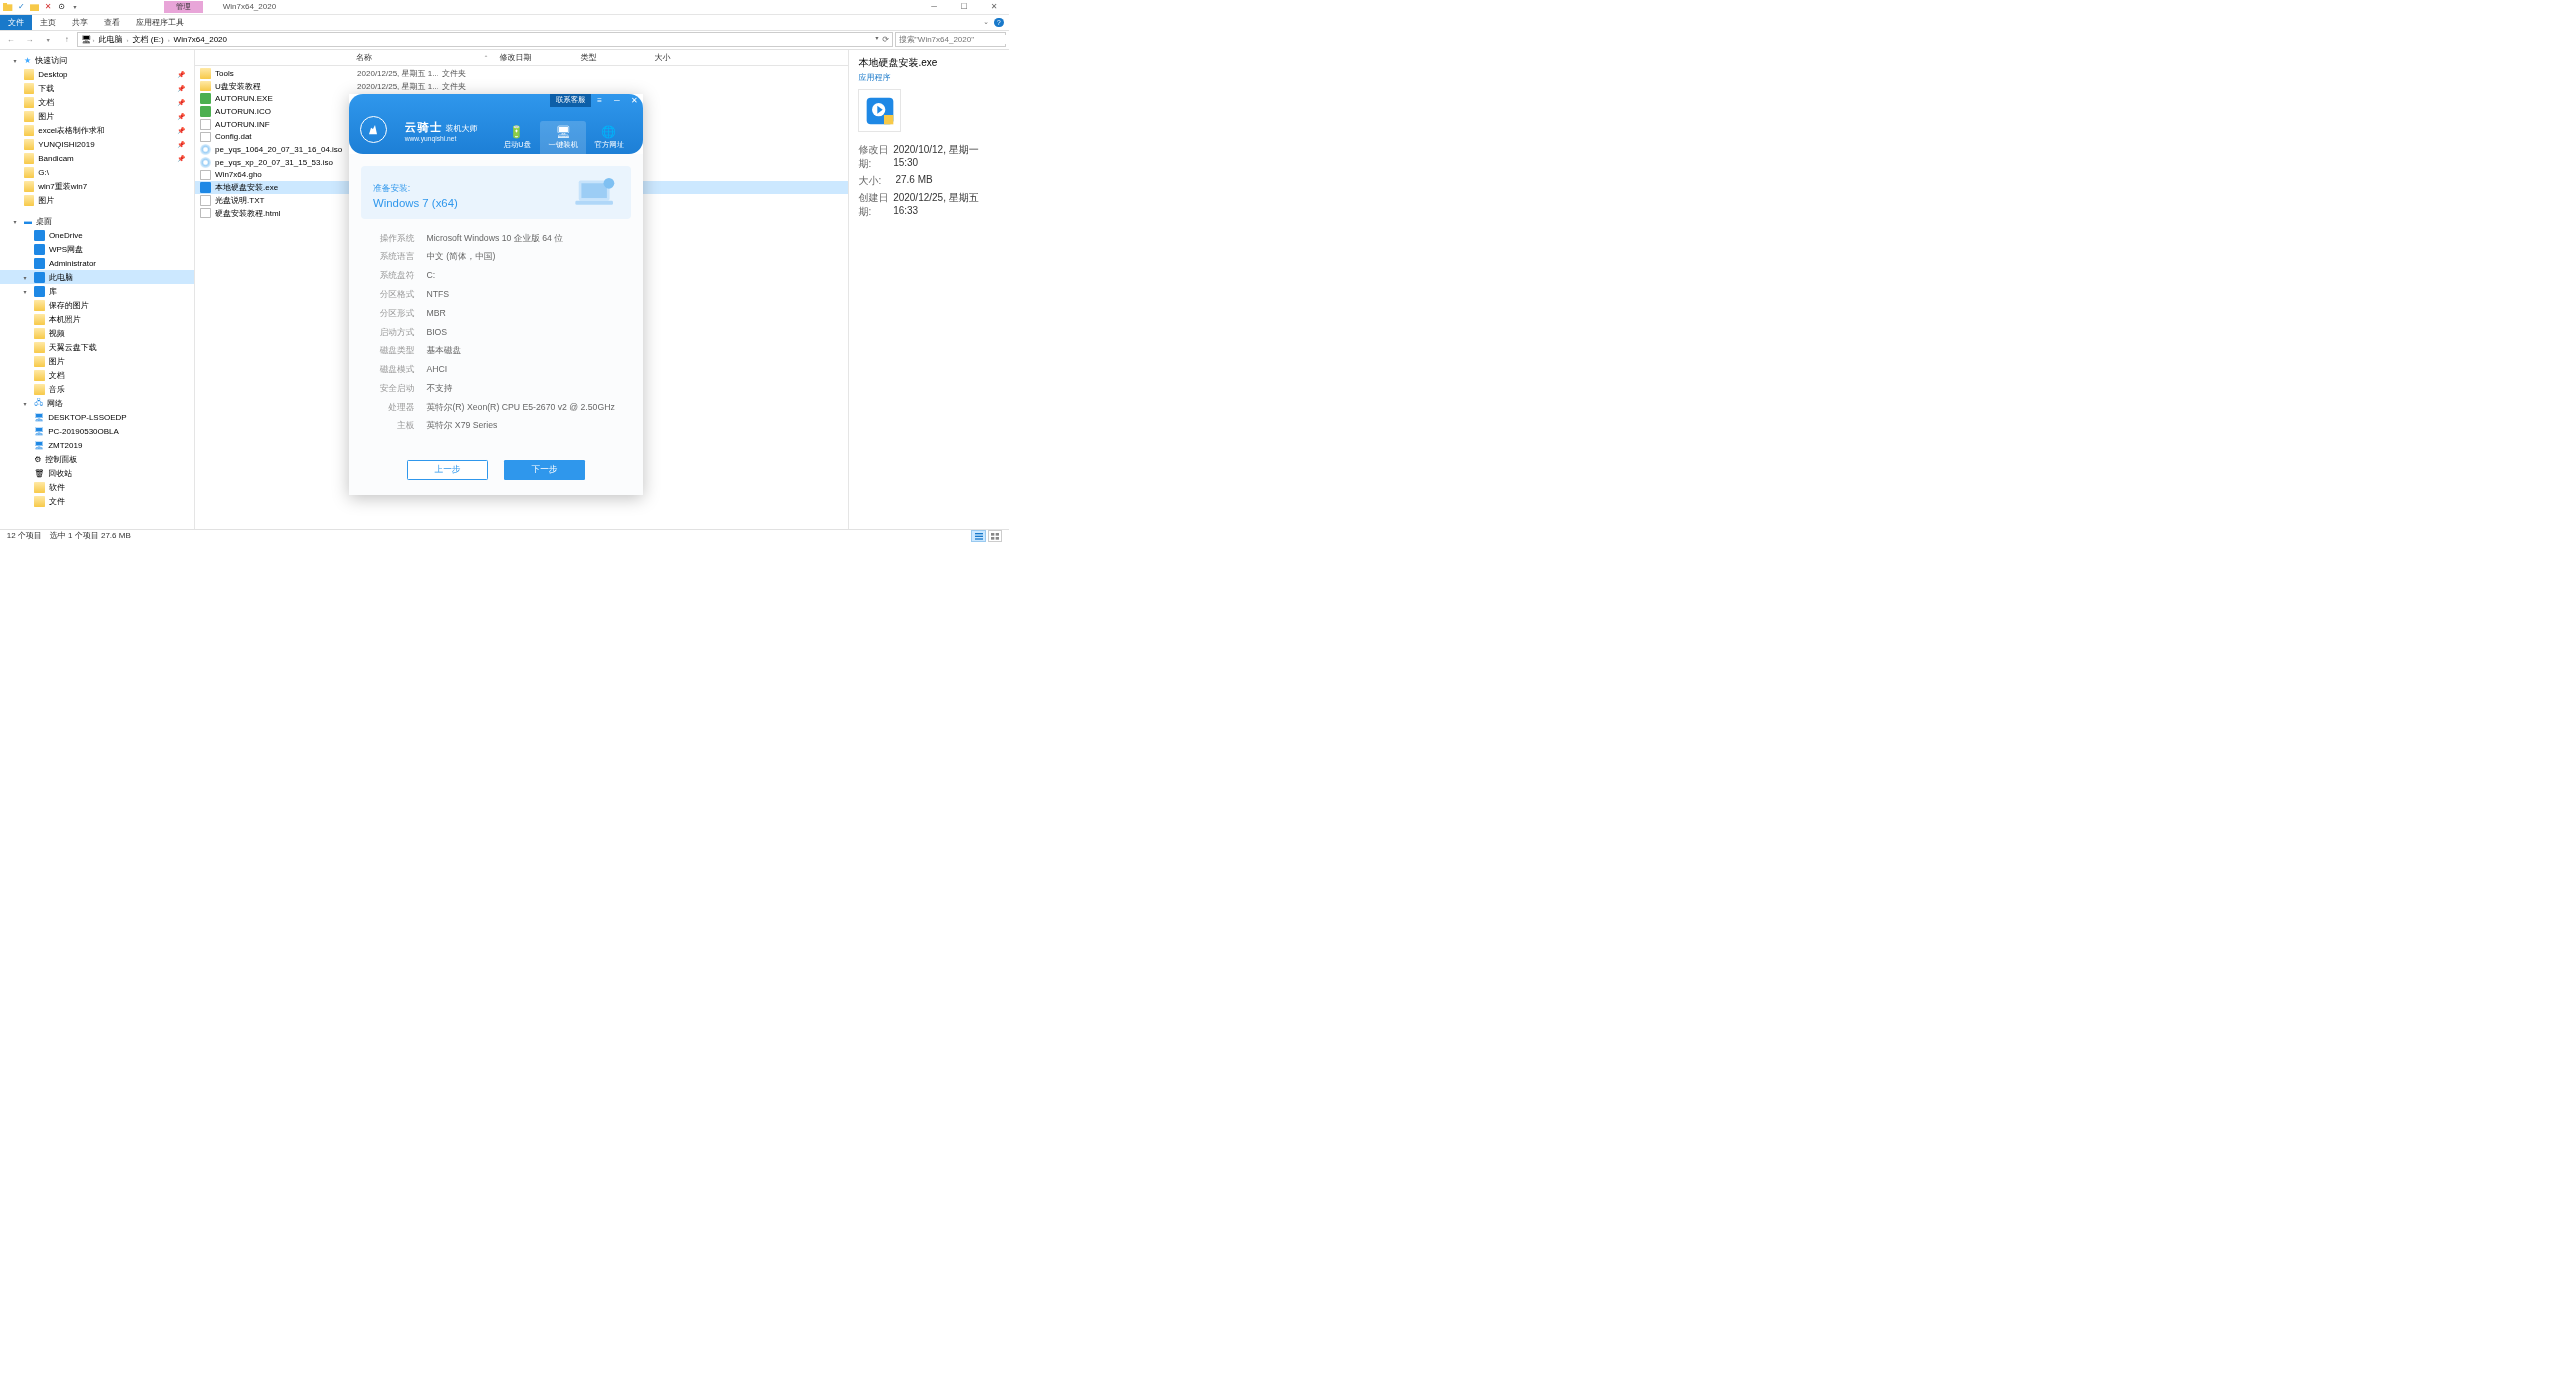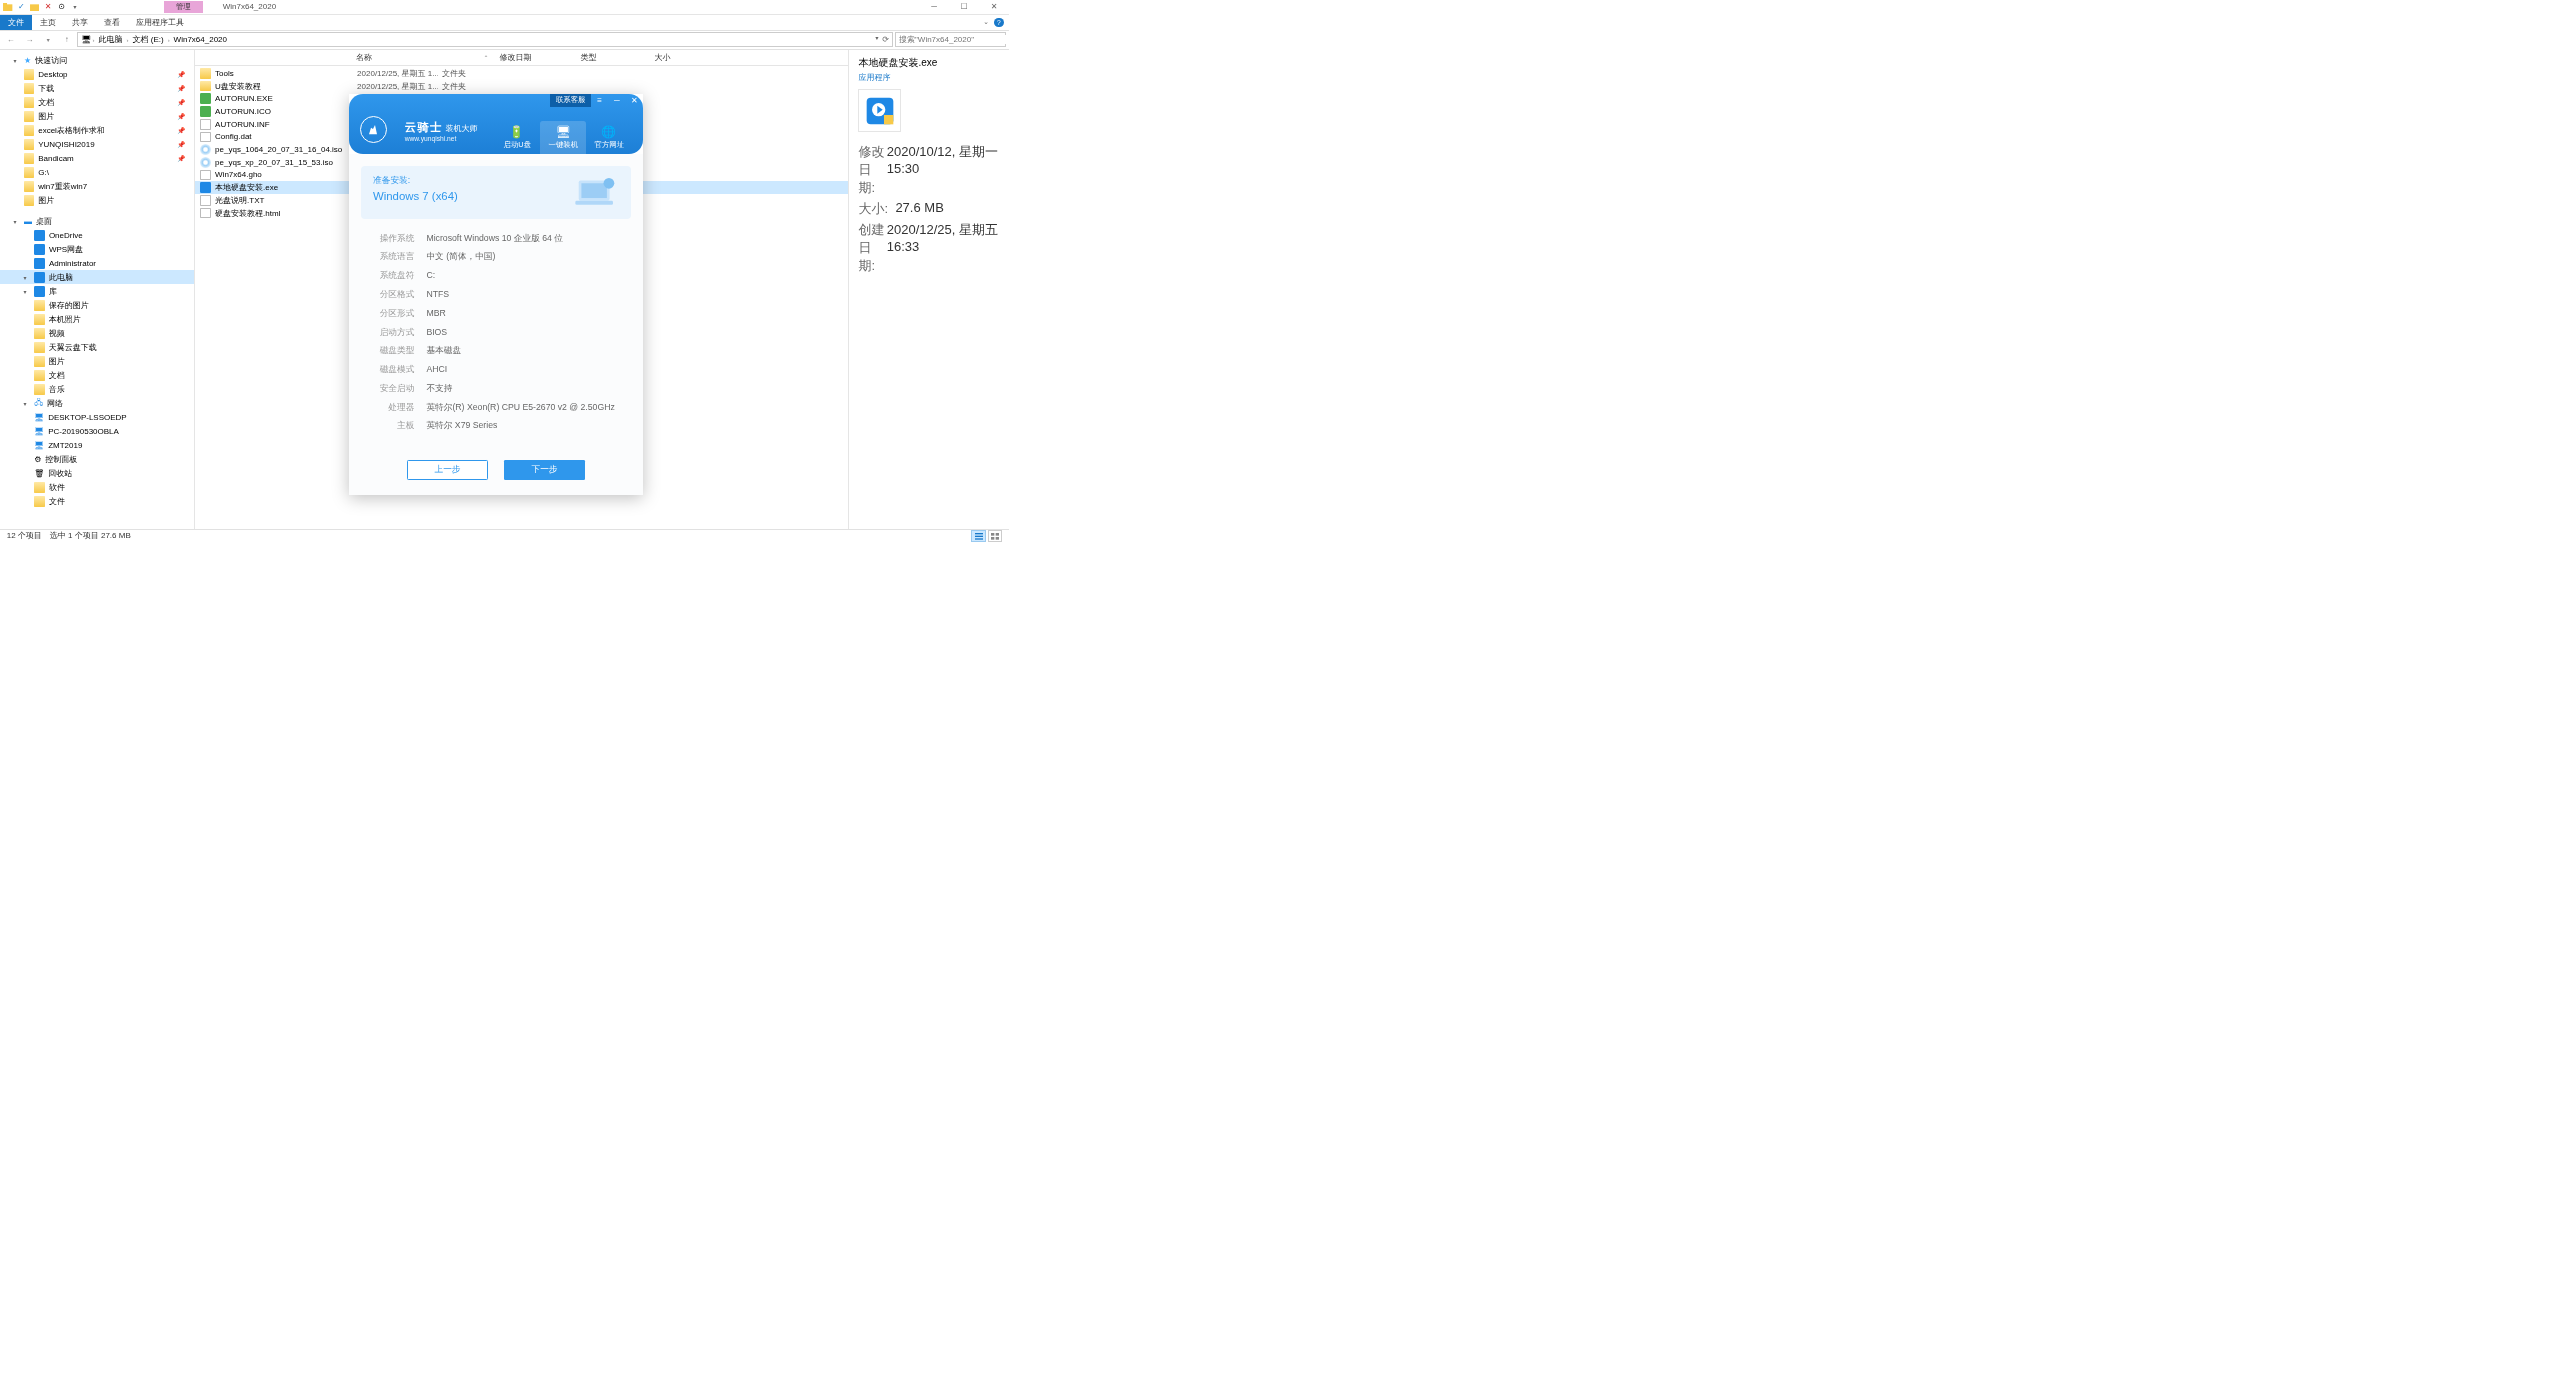--- a/index.html
+++ b/index.html
@@ -58,21 +58,21 @@
 .file-icon { width: 10.7px; height: 10.7px; flex-shrink: 0; }
 .file-name { width: 138px; font-size: 8px; white-space: nowrap; overflow: hidden; }
 .file-date { width: 81px; font-size: 8px; color: #555; white-space: nowrap; overflow: hidden; }
 .file-type { width: 74px; font-size: 8px; color: #555; }
 
 
 .details { width: 160px; padding: 6.7px 9.4px; }
 .details-title { font-size: 10px; color: #000; margin-bottom: 1.3px; }
 .details-sub { font-size: 8px; color: #1979ca; margin-bottom: 6.7px; }
 .details-thumb { width: 43px; height: 43px; background: #fff; border: 0.7px solid #e5e5e5; margin: 5.4px 0 10.7px 0; display: flex; align-items: center; justify-content: center; }
-.details-row { display: flex; font-size: 13px; margin-bottom: 2.7px; }
+.details-row { display: flex; font-size: 10px; margin-bottom: 2.7px; }
 .details-label { width: 37px; color: #666; }
 .details-value { color: #333; }
 
 
 .statusbar { height: 14.8px; border-top: 0.7px solid #e1e1e1; display: flex; padding: 0 6.7px; font-size: 8px; color: #333; gap: 8px; }
 .status-right { margin-left: auto; display: flex; gap: 1.3px; }
 .view-btn { width: 14.8px; height: 12px; border: 0.7px solid #ccc; display: flex; align-items: center; justify-content: center; }
 .view-btn.active { background: #cce8ff; border-color: #99c9ef; }
 
 
@@ -86,21 +86,21 @@
 .inst-logo-text { line-height: 1.2; }
 .inst-logo-text .big { font-size: 11.4px; font-weight: bold; letter-spacing: 1.3px; display: flex; align-items: baseline; gap: 2.7px; }
 .inst-logo-text .big .suffix { font-size: 8px; font-weight: normal; letter-spacing: 0; }
 .inst-logo-text .small { font-size: 6.7px; opacity: .9; }
 .inst-tabs { position: absolute; right: 10.7px; bottom: 0; display: flex; }
 .inst-tab { width: 46px; text-align: center; padding: 4px 0; font-size: 7.4px; }
 .inst-tab.active { background: rgba(255,255,255,.18); border-radius: 2.7px 2.7px 0 0; }
 .inst-tab-icon { font-size: 12px; margin-bottom: 1.3px; }
 
 .inst-body { padding: 12px; background: #fbfcfd; }
-.prepare-box { background: #eaf4fd; border-radius: 4px; padding: 9.4px 12px; display: flex; align-items: flex-start; justify-content: space-between; margin-bottom: 10.7px; }
+.prepare-box { background: #eaf4fd; border-radius: 4px; padding: 9.4px 12px; display: flex; align-items: flex-end; justify-content: space-between; margin-bottom: 10.7px; }
 .prepare-text .label { color: #2f97ec; font-size: 8.7px; margin-bottom: 2.7px; }
 .prepare-text .os { color: #2f97ec; font-size: 11.4px; font-weight: 500; }
 .laptop-illus { width: 47px; height: 34px; }
 
 .spec-rows { padding: 0 5.4px; }
 .spec-row { display: flex; padding: 3.4px 0; font-size: 8.7px; }
 .spec-label { width: 48px; color: #999; text-align: right; margin-right: 12px; }
 .spec-value { color: #666; }
 
 .inst-footer { display: flex; justify-content: center; gap: 16px; padding: 12px 0 14.8px; background: #fbfcfd; }

